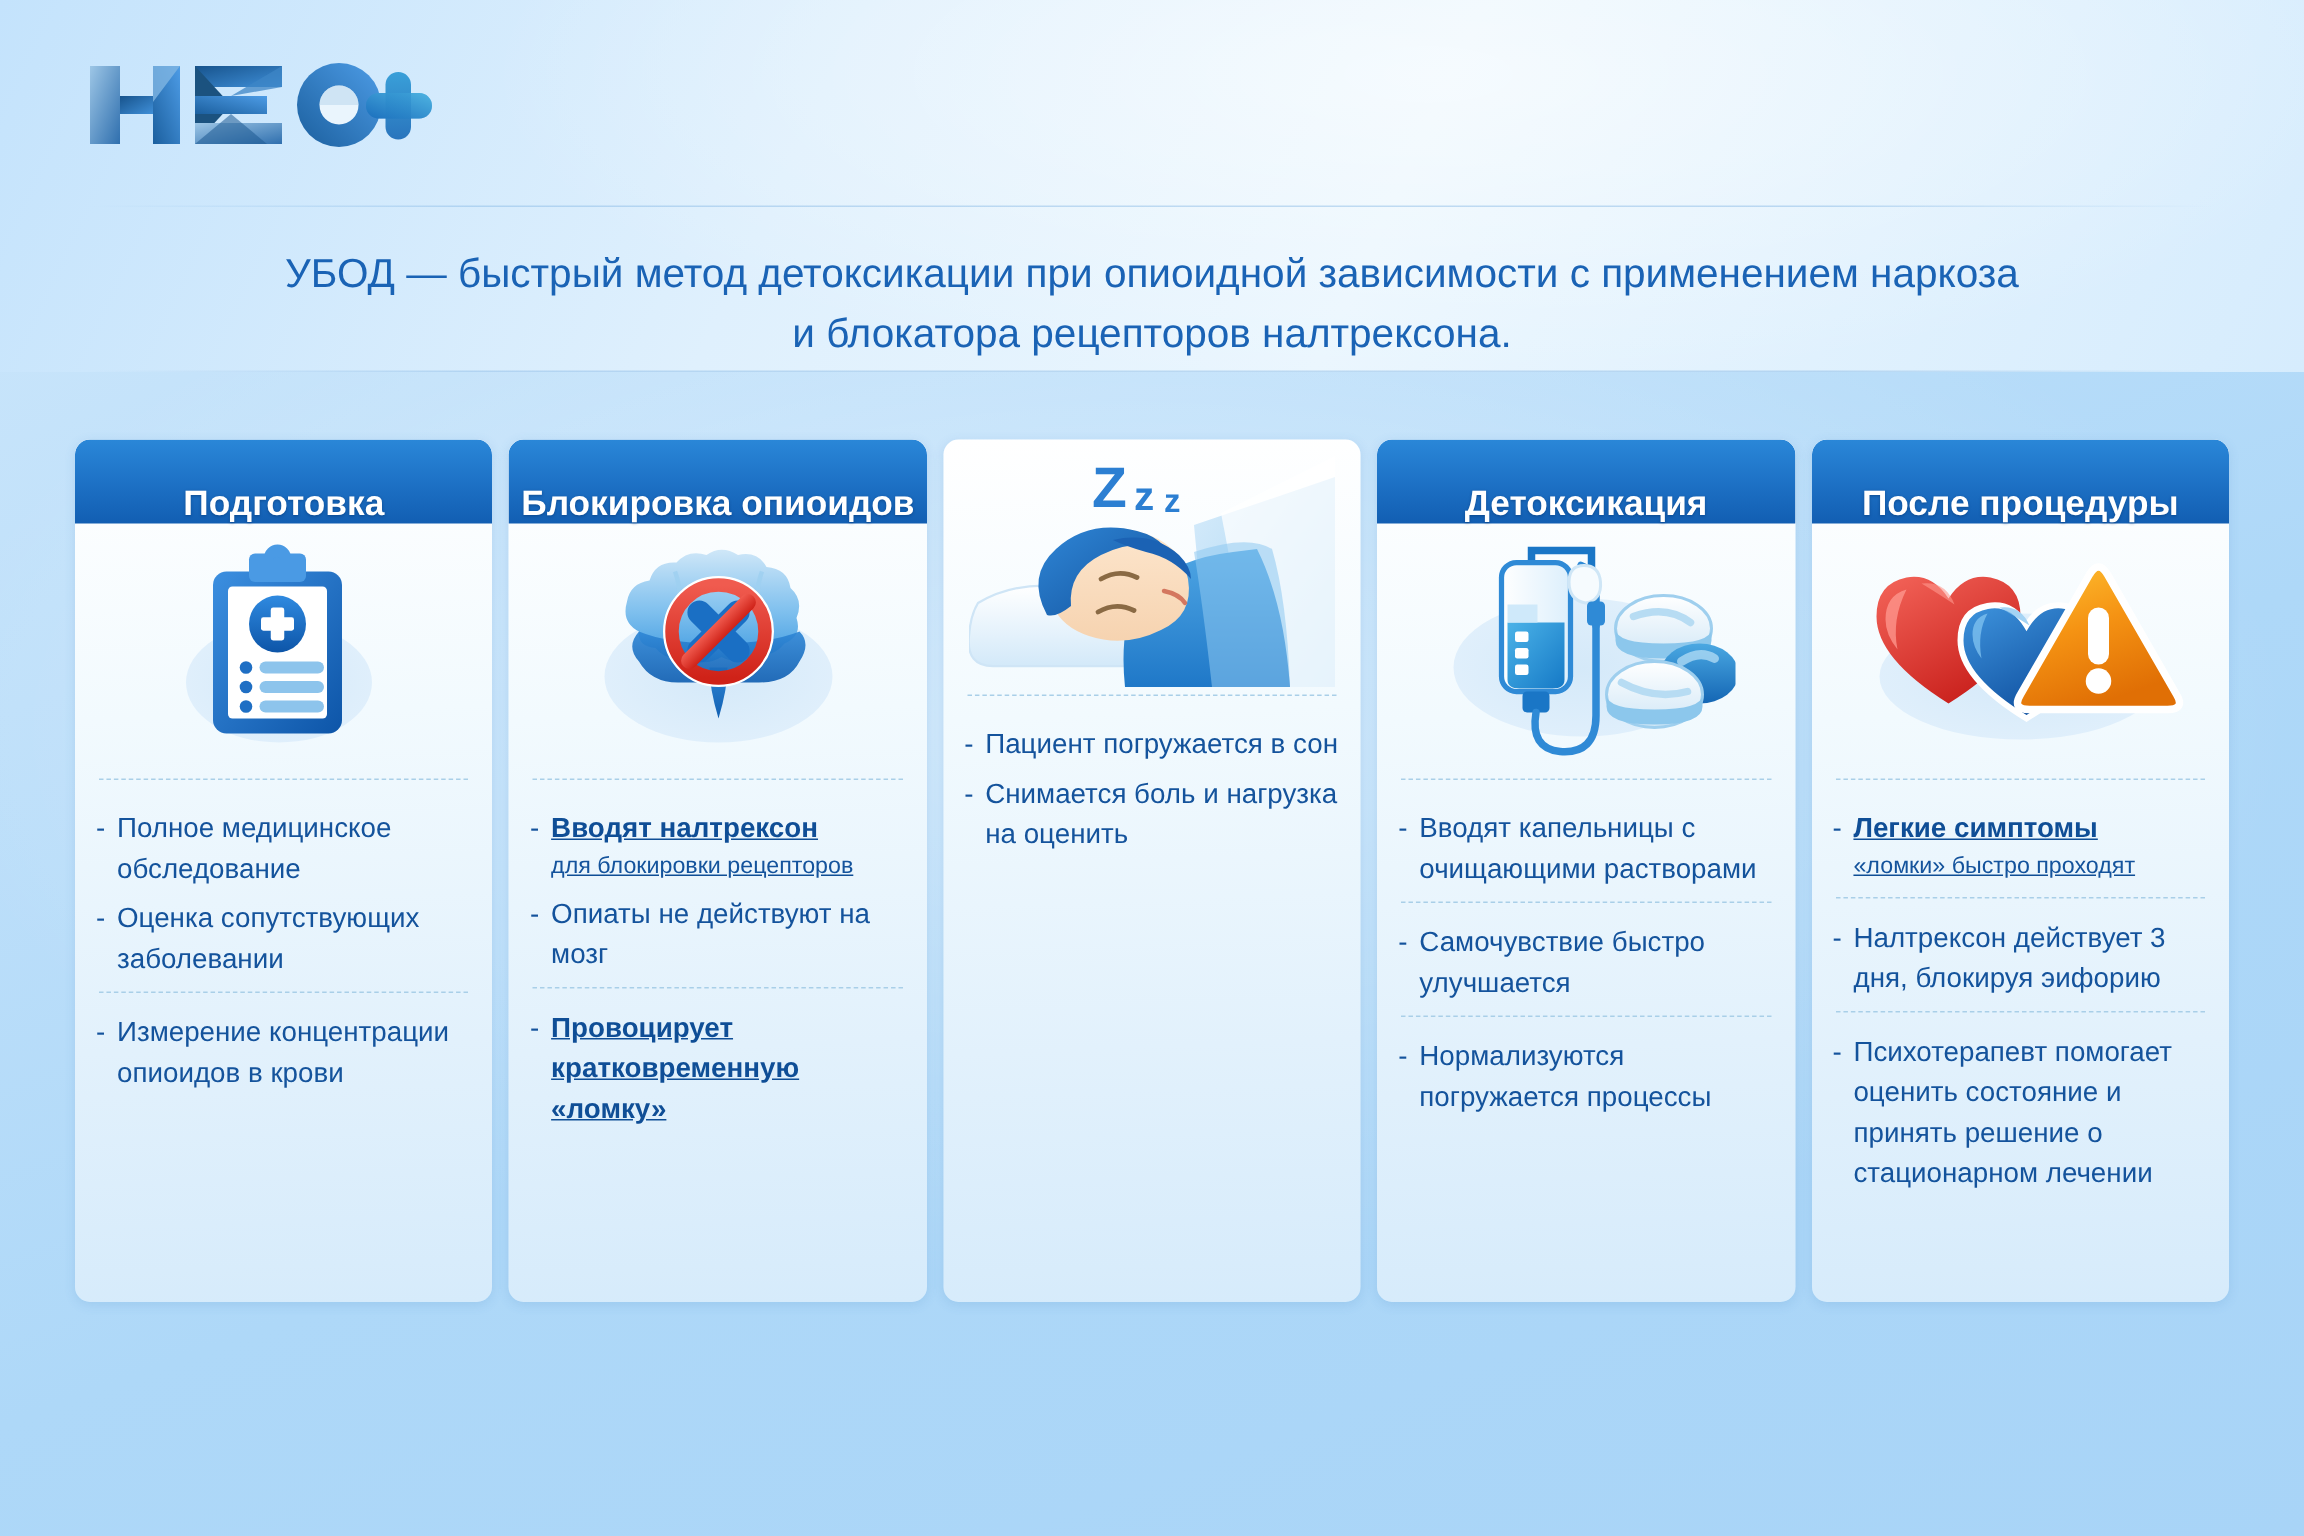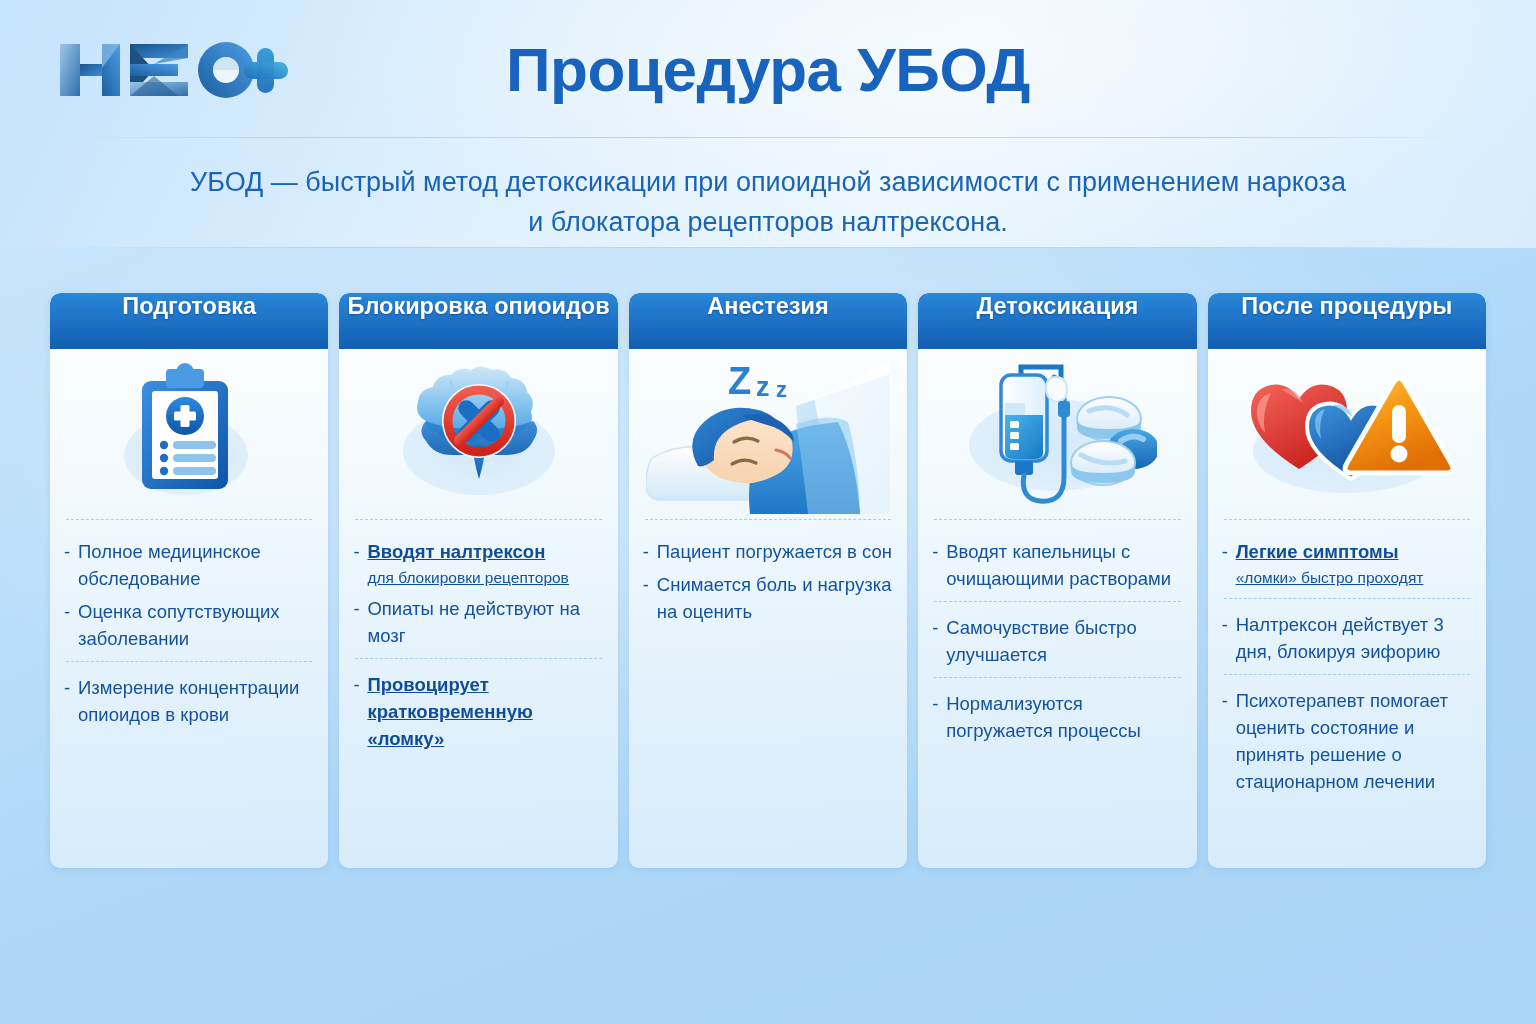--- a/index.html
+++ b/index.html
@@ -91,21 +91,21 @@
     display: flex;
     flex-direction: column;
     overflow: hidden;
     position: relative;
   }
   .card-head {
     height: 56px;
     background: linear-gradient(180deg, #2a87d8 0%, #1f74c8 45%, #125eb2 100%);
     border-radius: 10px 10px 0 0;
     display: flex;
-    align-items: flex-start;
+    align-items: flex-end;
     justify-content: center;
     flex: 0 0 auto;
   }
   .card-head-title {
     color: #ffffff;
     font-size: 23.5px;
     font-weight: bold;
     white-space: nowrap;
     text-shadow: 0 1px 2px rgba(0,40,90,0.45);
   }
@@ -214,21 +214,20 @@
       <path d="M168 4 A28 28 0 0 1 168 60 A14 14 0 0 0 168 4 Z" fill="#19578f" opacity="0.85"></path>
       <circle cx="168" cy="32" r="13" fill="#eaf5fd"></circle>
       <path d="M155 32 A13 13 0 0 1 181 32 Z" fill="#bcd9ef" opacity="0.6"></path>
 
       <rect x="186" y="24" width="44" height="17" rx="8.5" fill="url(#lgE)"></rect>
       <rect x="199" y="10" width="17" height="45" rx="8.5" fill="url(#lgD)" opacity="0.93"></rect>
       <rect x="186" y="24" width="44" height="17" rx="8.5" fill="url(#lgE)" opacity="0.55"></rect>
     </svg>
   </div>
 
-  <div class="page-title">Процедура УБОД</div>
 
   <div class="subtitle">
     <span class="l1">УБОД — быстрый метод детоксикации при опиоидной зависимости с применением наркоза</span>
     <span class="l2">и блокатора рецепторов налтрексона.</span>
   </div>
 </div>
 
 <div class="cards">
 
   <div class="card">
@@ -346,23 +345,20 @@
       </div>
       <div class="dashline"></div>
       <div class="bullet strong">
         <span class="dash">-</span>
         <span class="btext">Провоцирует кратковременную «ломку»</span>
       </div>
     </div>
   </div>
 
   <div class="card">
-    <div class="card-head">
-      <span class="card-head-title">Анестезия</span>
-    </div>
     <div class="card-icon">
       <div class="iconwrap">
         <svg width="244" height="160" viewBox="0 0 244 160">
           <defs>
             <linearGradient id="blkt" x1="0" y1="0" x2="1" y2="1">
               <stop offset="0" stop-color="#cfe8fa"></stop>
                 <stop offset="1" stop-color="#86c4ee"></stop>
             </linearGradient>
             <linearGradient id="blkt2" x1="0" y1="0" x2="0" y2="1">
               <stop offset="0" stop-color="#4fa6e4"></stop>

